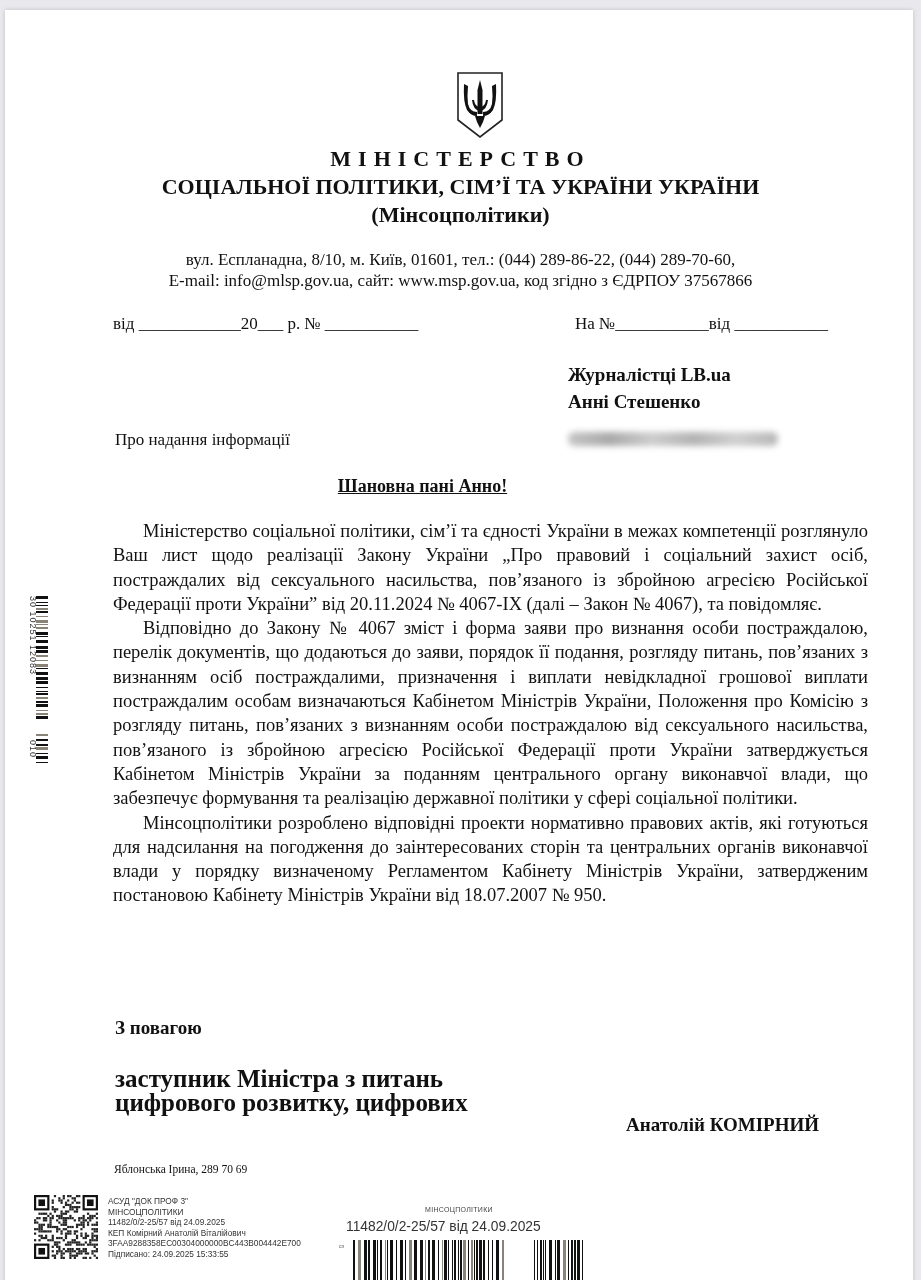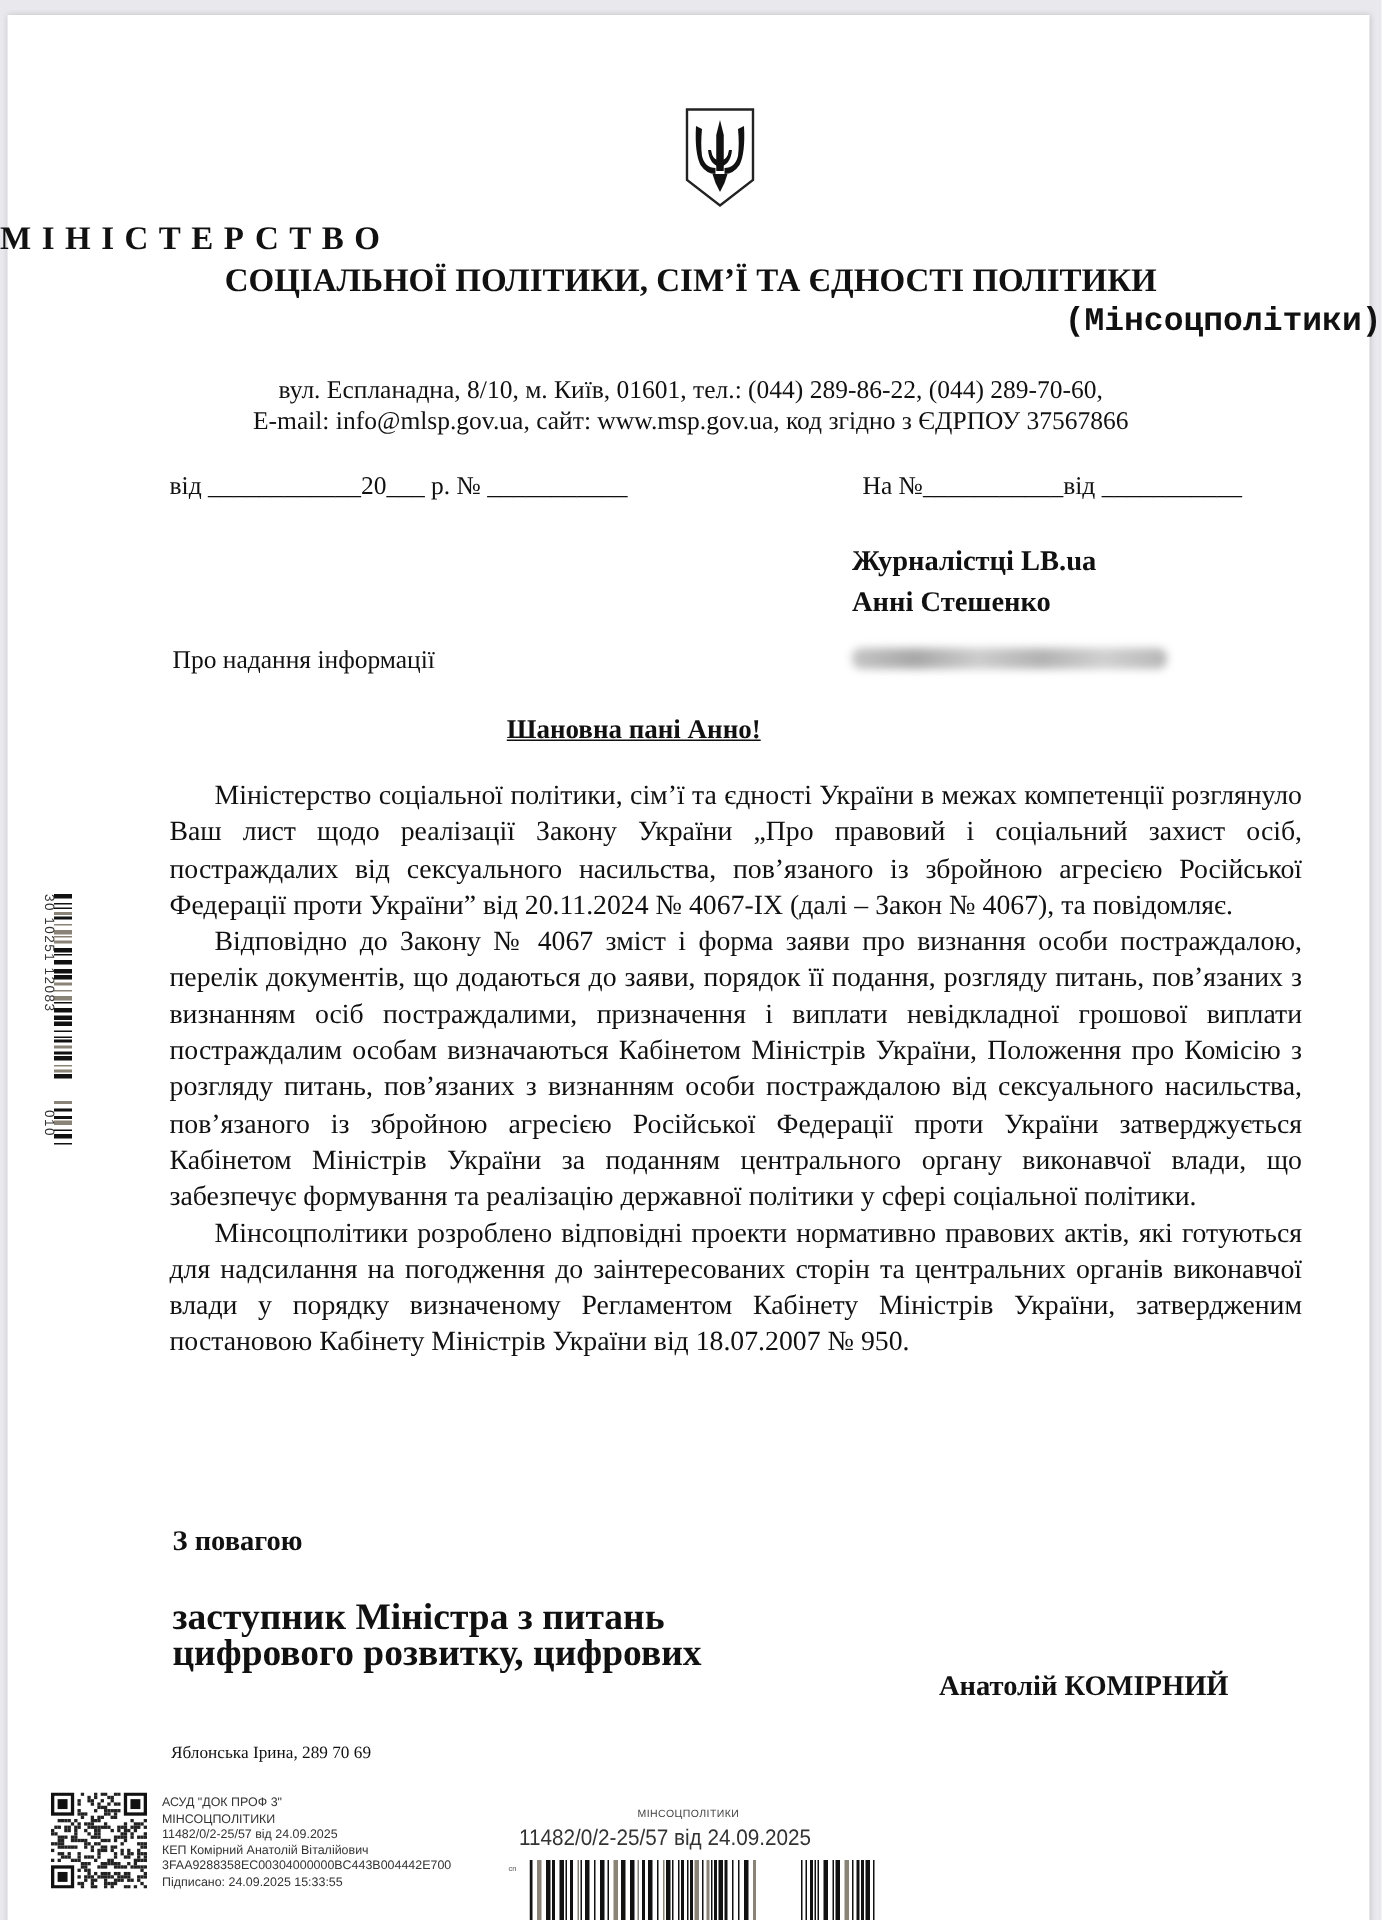--- a/index.html
+++ b/index.html
@@ -1,22 +1,22 @@
 <!DOCTYPE html>
 <html><head>
 <meta charset="utf-8">
 <style>
   html, body { margin:0; padding:0; }
   body { width:921px; height:1280px; background:#e9e9ed; position:relative; overflow:hidden; font-family:"Liberation Serif", serif; color:#111; }
   .sheet { position:absolute; left:5px; top:10px; width:908px; height:1280px; background:#fff; box-shadow:0 0 4px rgba(0,0,0,0.18); }
   .abs { position:absolute; }
   .emblem { left:455px; top:70px; width:50px; height:70px; }
-  .title1 { left:0; width:921px; top:146px; font-weight:bold; font-size:22px; letter-spacing:7px; }
+  .title1 { left:0; width:921px; top:146px; text-align:center; font-weight:bold; font-size:22px; letter-spacing:7px; }
   .title2 { left:0; width:921px; top:174px; text-align:center; font-weight:bold; font-size:22px; }
-  .title3 { left:0; width:921px; top:202px; text-align:right; font-weight:bold; font-size:22px;font-family:Liberation Mono, monospace; }
+  .title3 { left:0; width:921px; top:202px; text-align:center; font-weight:bold; font-size:22px; }
   .addr { left:0; width:921px; text-align:center; font-size:17px; }
   .meta { font-size:17px; top:314px; white-space:pre; }
   .recip { left:568px; font-weight:bold; font-size:19px; }
   .subject { left:115px; top:430px; font-size:17px; }
   .blurred { left:568px; top:432px; width:210px; height:14px; background:linear-gradient(90deg,#bbb,#999 20%,#c4c4c4 40%,#a5a5a5 60%,#c8c8c8 80%,#aaa); filter:blur(3px); border-radius:6px; opacity:0.85; }
   .greeting { left:0; width:845px; top:476px; text-align:center; font-weight:bold; font-size:18px;text-decoration:underline; }
   .body { left:113px; width:755px; top:519px; font-size:18.5px; line-height:24.3px; text-align:justify; }
   .body p { margin:0; text-indent:30px; }
   .regards { left:115px; top:1017px; font-weight:bold; font-size:19px;font-family:Liberation Serif, serif; }
   .position { left:115px; top:1067px; font-weight:bold; font-size:25px; line-height:24px; }
@@ -40,21 +40,21 @@
 <svg class="abs emblem" viewBox="0 0 50 70">
   <path d="M3 3 H47 V50 L25 67 L3 50 Z" fill="#fff" stroke="#222" stroke-width="1.6"></path>
   <path d="M25 10 L27.5 20 V44 H22.5 V20 Z" fill="#111"></path>
   <path d="M9 14 Q8 32 12 40 Q16 46 22 46 L22 42 Q15 42 13 34 Q12 26 13 16 Z" fill="#111"></path>
   <path d="M41 14 Q42 32 38 40 Q34 46 28 46 L28 42 Q35 42 37 34 Q38 26 37 16 Z" fill="#111"></path>
   <path d="M17 30 Q18 40 25 41 Q32 40 33 30 L31 30 Q30 37 25 37 Q20 37 19 30 Z" fill="#111"></path>
   <path d="M20 46 H30 L28 52 L25 58 L22 52 Z" fill="#111"></path>
 </svg>
 
 <div class="abs title1">МІНІСТЕРСТВО</div>
-<div class="abs title2">СОЦІАЛЬНОЇ ПОЛІТИКИ, СІМ’Ї ТА ЄДНОСТІ ПОЛІТИКИ</div>
+<div class="abs title2">СОЦІАЛЬНОЇ ПОЛІТИКИ, СІМ’Ї ТА УКРАЇНИ УКРАЇНИ</div>
 <div class="abs title3">(Мінсоцполітики)</div>
 
 <div class="abs addr" style="top:250px">вул. Еспланадна, 8/10, м. Київ, 01601, тел.: (044) 289-86-22, (044) 289-70-60,</div>
 <div class="abs addr" style="top:271px">E-mail: info@mlsp.gov.ua, сайт: www.msp.gov.ua, код згідно з ЄДРПОУ 37567866</div>
 
 <div class="abs meta" style="left:113px">від ____________20___ р. № ___________</div>
 <div class="abs meta" style="left:575px">На №___________від ___________</div>
 
 <div class="abs recip" style="top:364px">Журналістці LB.ua</div>
 <div class="abs recip" style="top:391px">Анні Стешенко</div>

